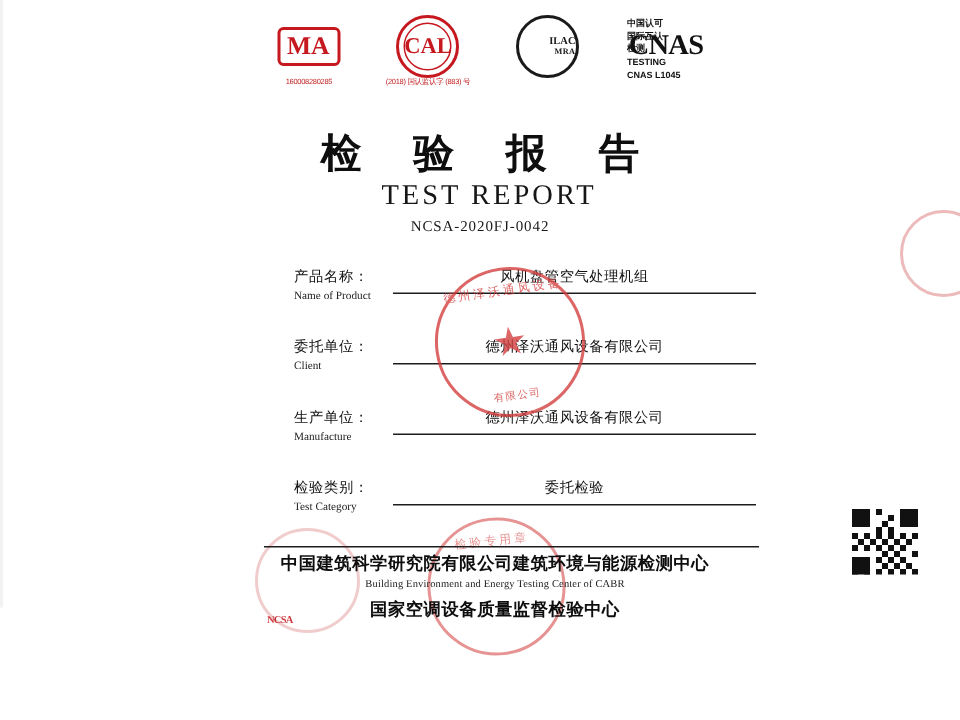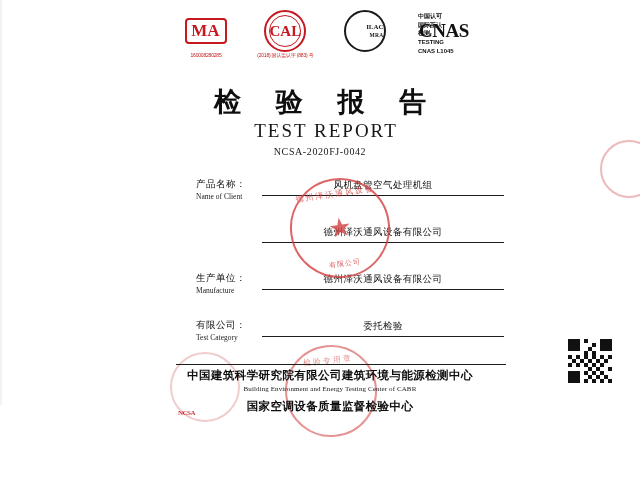--- a/index.html
+++ b/index.html
@@ -398,40 +398,44 @@
 
   <div class="title-cn">检 验 报 告</div>
   <div class="title-en">TEST REPORT</div>
   <div class="report-no">NCSA-2020FJ-0042</div>
 
   <div class="fields">
 
     <div class="field-row">
       <div class="field-label">
         <div class="label-cn">产品名称：</div>
-        <div class="label-en">Name of Client</div>
+        <div class="label-en">Name of Product</div>
       </div>
       <div class="field-value">风机盘管空气处理机组</div>
     </div>
 
     <div class="field-row">
+      <div class="field-label">
+        <div class="label-cn">委托单位：</div>
+        <div class="label-en">Client</div>
+      </div>
       <div class="field-value">德州泽沃通风设备有限公司</div>
     </div>
 
     <div class="field-row">
       <div class="field-label">
         <div class="label-cn">生产单位：</div>
         <div class="label-en">Manufacture</div>
       </div>
       <div class="field-value">德州泽沃通风设备有限公司</div>
     </div>
 
     <div class="field-row">
       <div class="field-label">
-        <div class="label-cn">有限公司：</div>
+        <div class="label-cn">检验类别：</div>
         <div class="label-en">Test Category</div>
       </div>
       <div class="field-value">委托检验</div>
     </div>
 
   </div>
 
   <div class="seal seal-main">
     <div class="seal-text-cn">德州泽沃通风设备</div>
     <div class="star">★</div>

